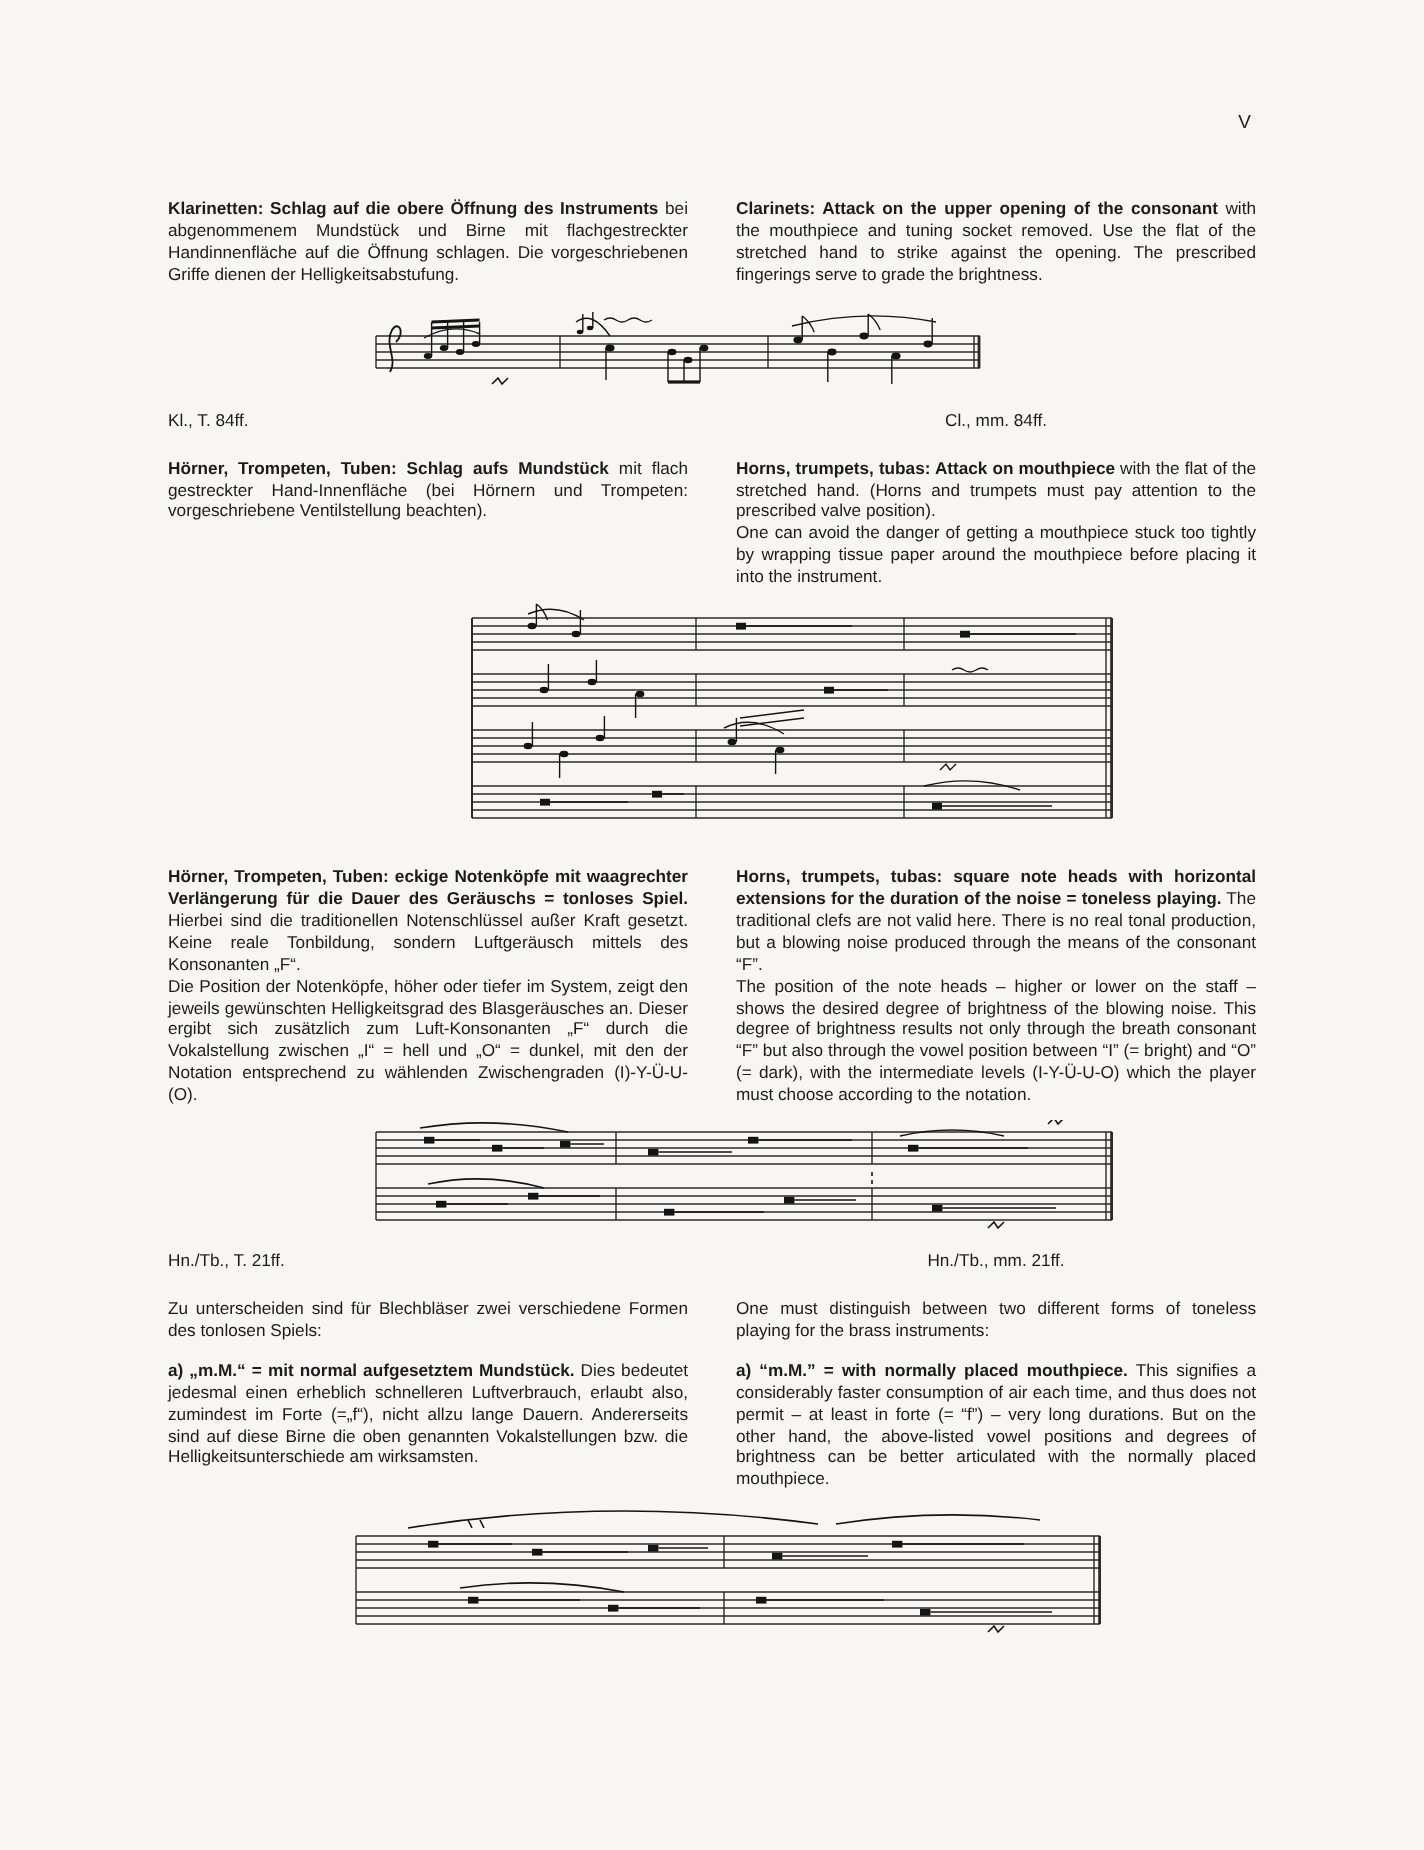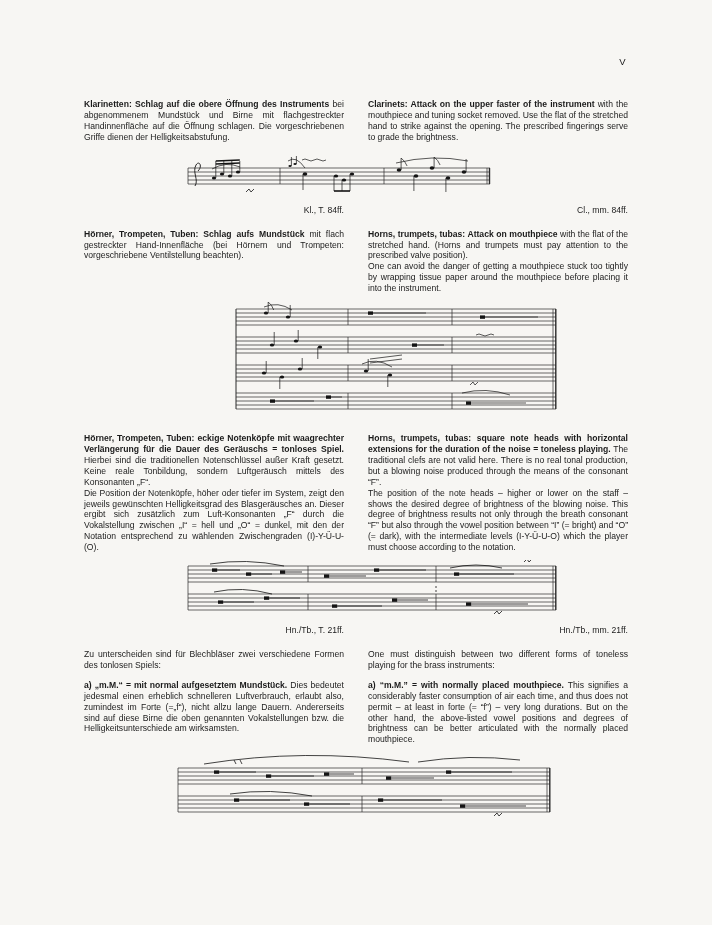--- a/index.html
+++ b/index.html
@@ -25,41 +25,41 @@
     font-size:8.6px;
     line-height:1.27;
     text-align:justify;
   }
   .para{margin:0;}
   .para.gap-top{margin-top:9px;}
   b.lead{font-weight:bold;}
   figure.music{margin:7px 0 0 0;padding:0;}
   .music svg{display:block;}
   .cap-row{display:flex;gap:24px;font-size:8.6px;margin-top:7px;}
-  .cap-left{flex:1 1 0;text-align:right;}
-  .cap-right{flex:1 1 0;text-align:right;}
+  .cap-left{flex:1 1 0;}
+  .cap-right{flex:1 1 0;text-align:center;}
   .sec-gap{margin-top:14px;}
   .staff{stroke:#2a2a2a;stroke-width:.7;}
   .ink{stroke:#141414;fill:none;}
   .nh{fill:#141414;stroke:none;}
 </style>
 </head>
 <body>
 
 <div class="page">
   <div class="page-number">V</div>
 
   <div class="content">
 
     <section class="text-row">
       <div class="col" lang="de">
         <p class="para"><b class="lead">Klarinetten: Schlag auf die obere Öffnung des Instruments</b><span> bei abgenommenem Mundstück und Birne mit flachgestreckter Handinnenfläche auf die Öffnung schlagen. Die vorgeschriebenen Griffe dienen der Helligkeitsabstufung.</span></p>
       </div>
       <div class="col" lang="en">
-        <p class="para"><b class="lead">Clarinets: Attack on the upper faster of the instrument</b><span> with the mouthpiece and tuning socket removed. Use the flat of the stretched hand to strike against the opening. The prescribed fingerings serve to grade the brightness.</span></p>
+        <p class="para"><b class="lead">Clarinets: Attack on the upper opening of the consonant</b><span> with the mouthpiece and tuning socket removed. Use the flat of the stretched hand to strike against the opening. The prescribed fingerings serve to grade the brightness.</span></p>
       </div>
     </section>
 
     <figure class="music">
       <svg width="310" height="48" viewBox="0 0 310 48" style="margin-left:100px">
         <g class="staff">
           <line x1="4" y1="18" x2="306" y2="18"></line>
             <line x1="4" y1="22" x2="306" y2="22"></line>
           <line x1="4" y1="26" x2="306" y2="26"></line>
             <line x1="4" y1="30" x2="306" y2="30"></line>

